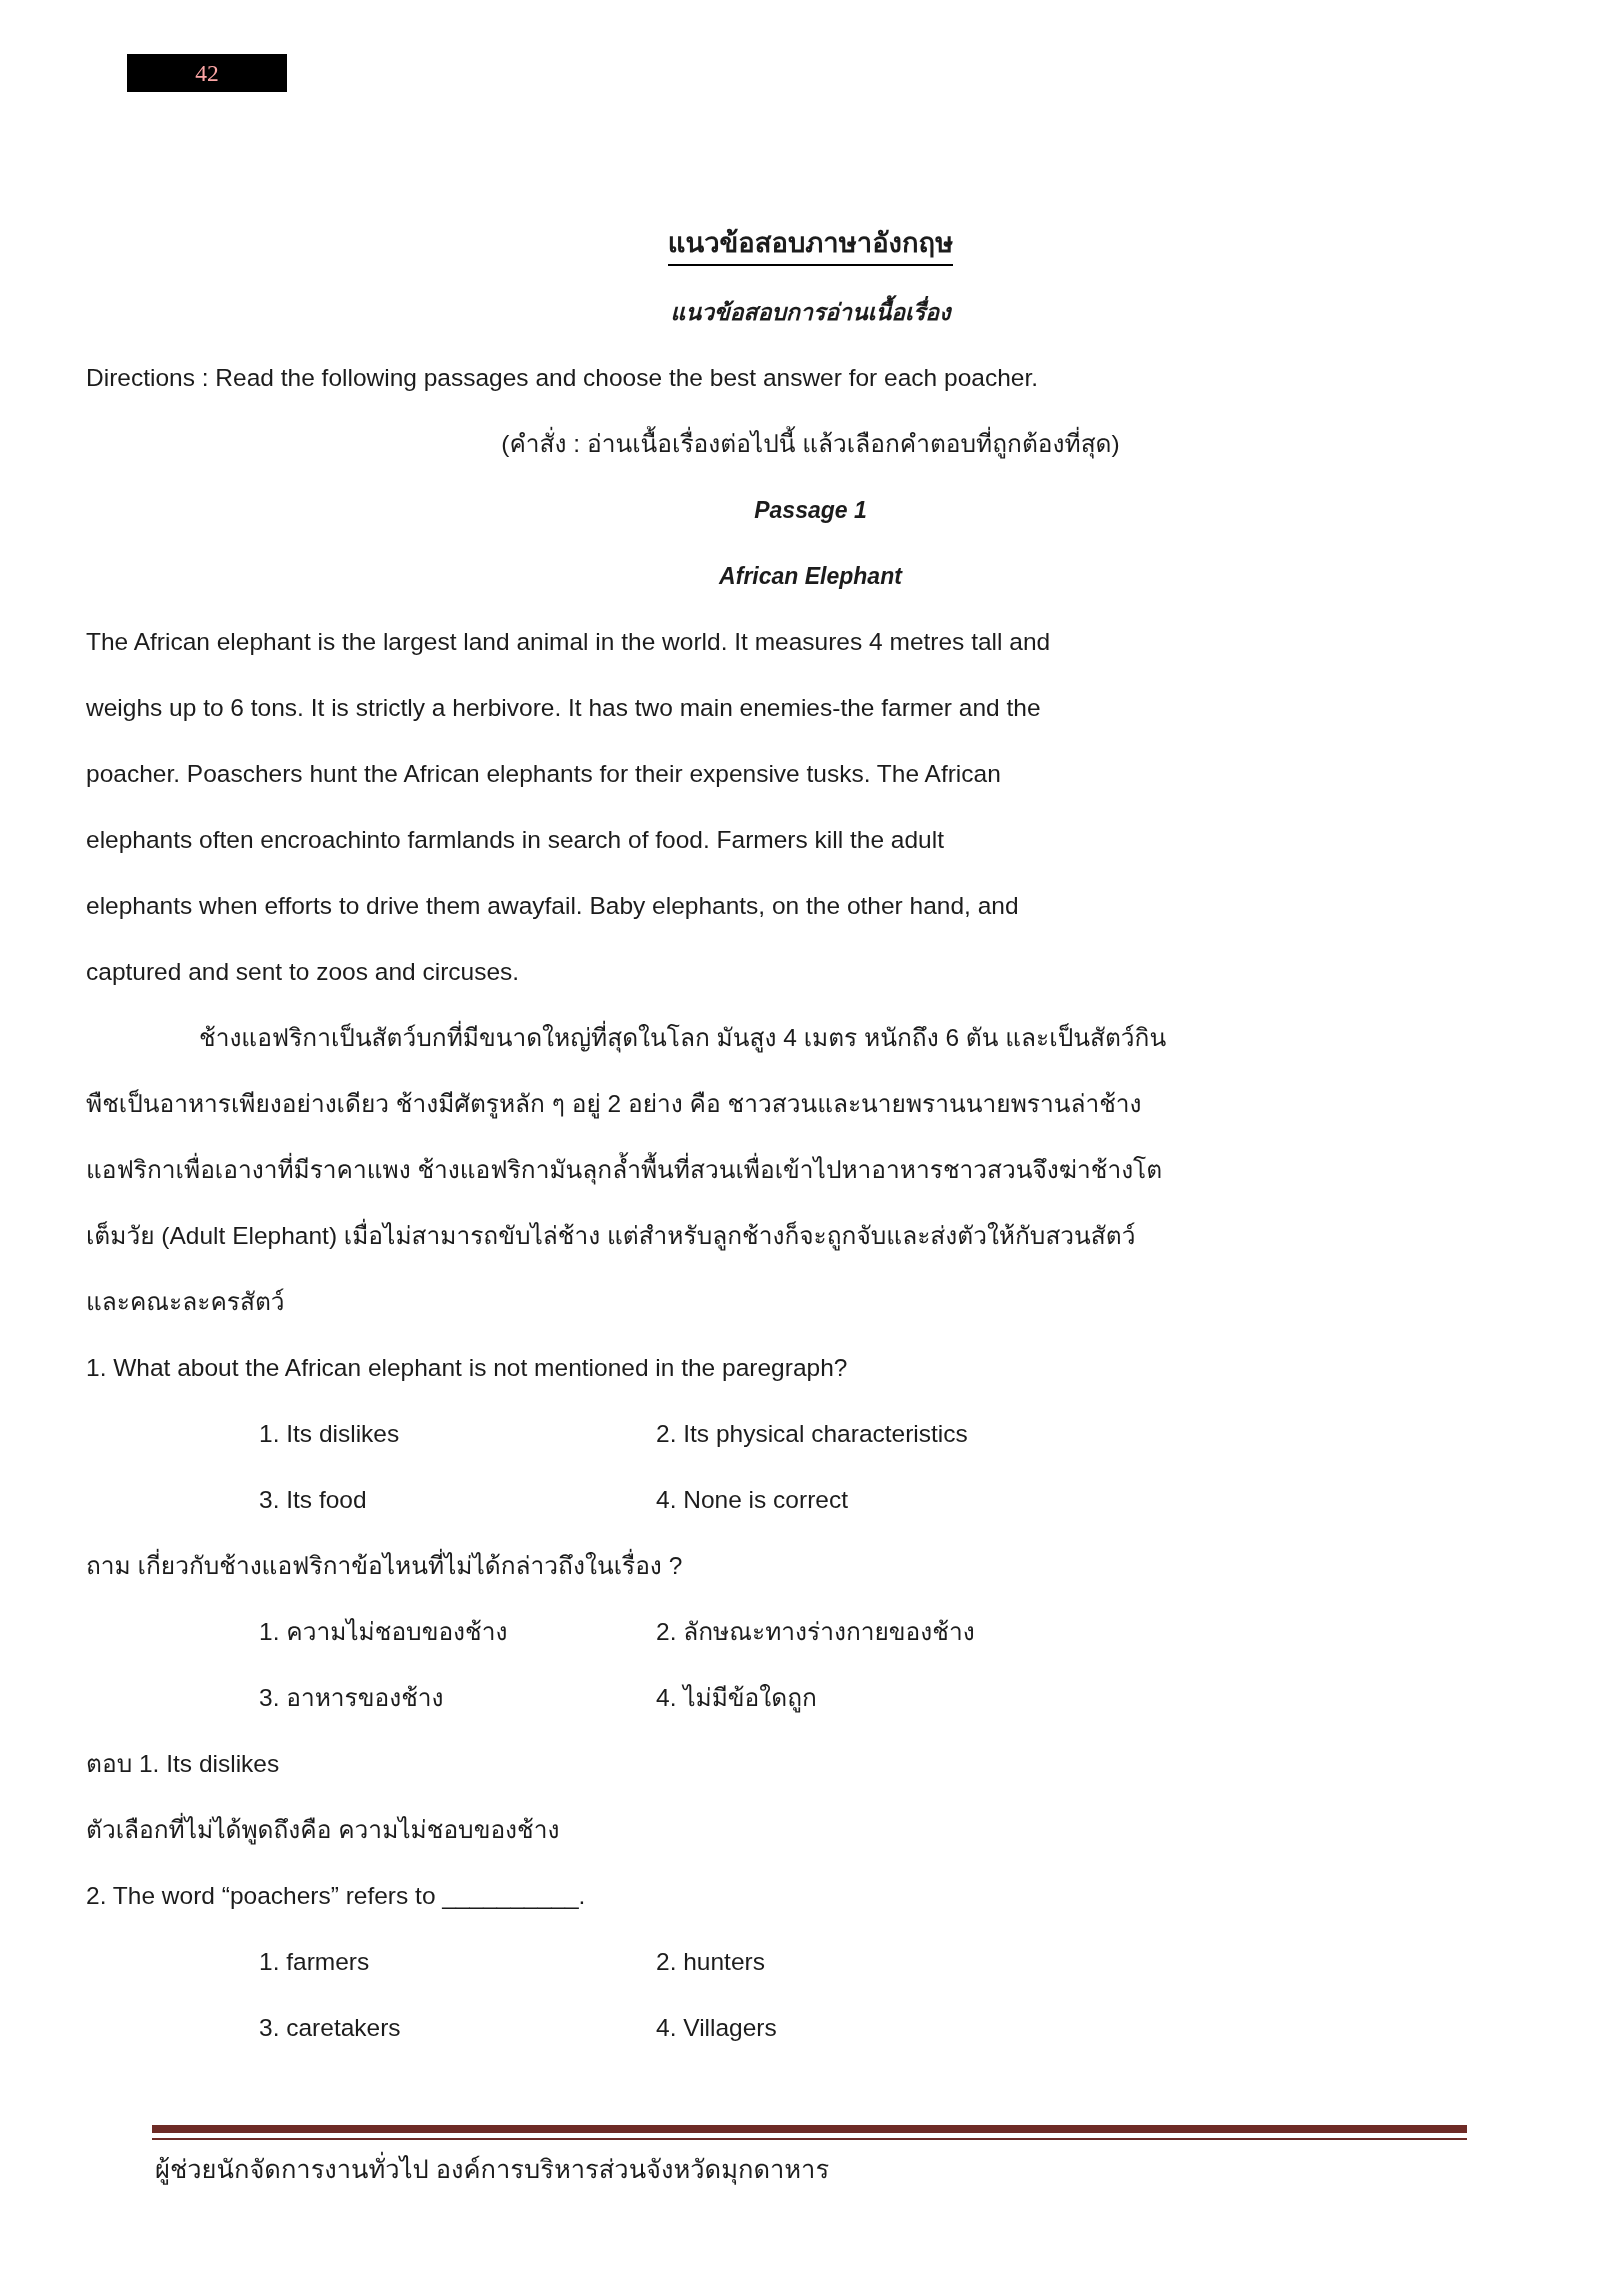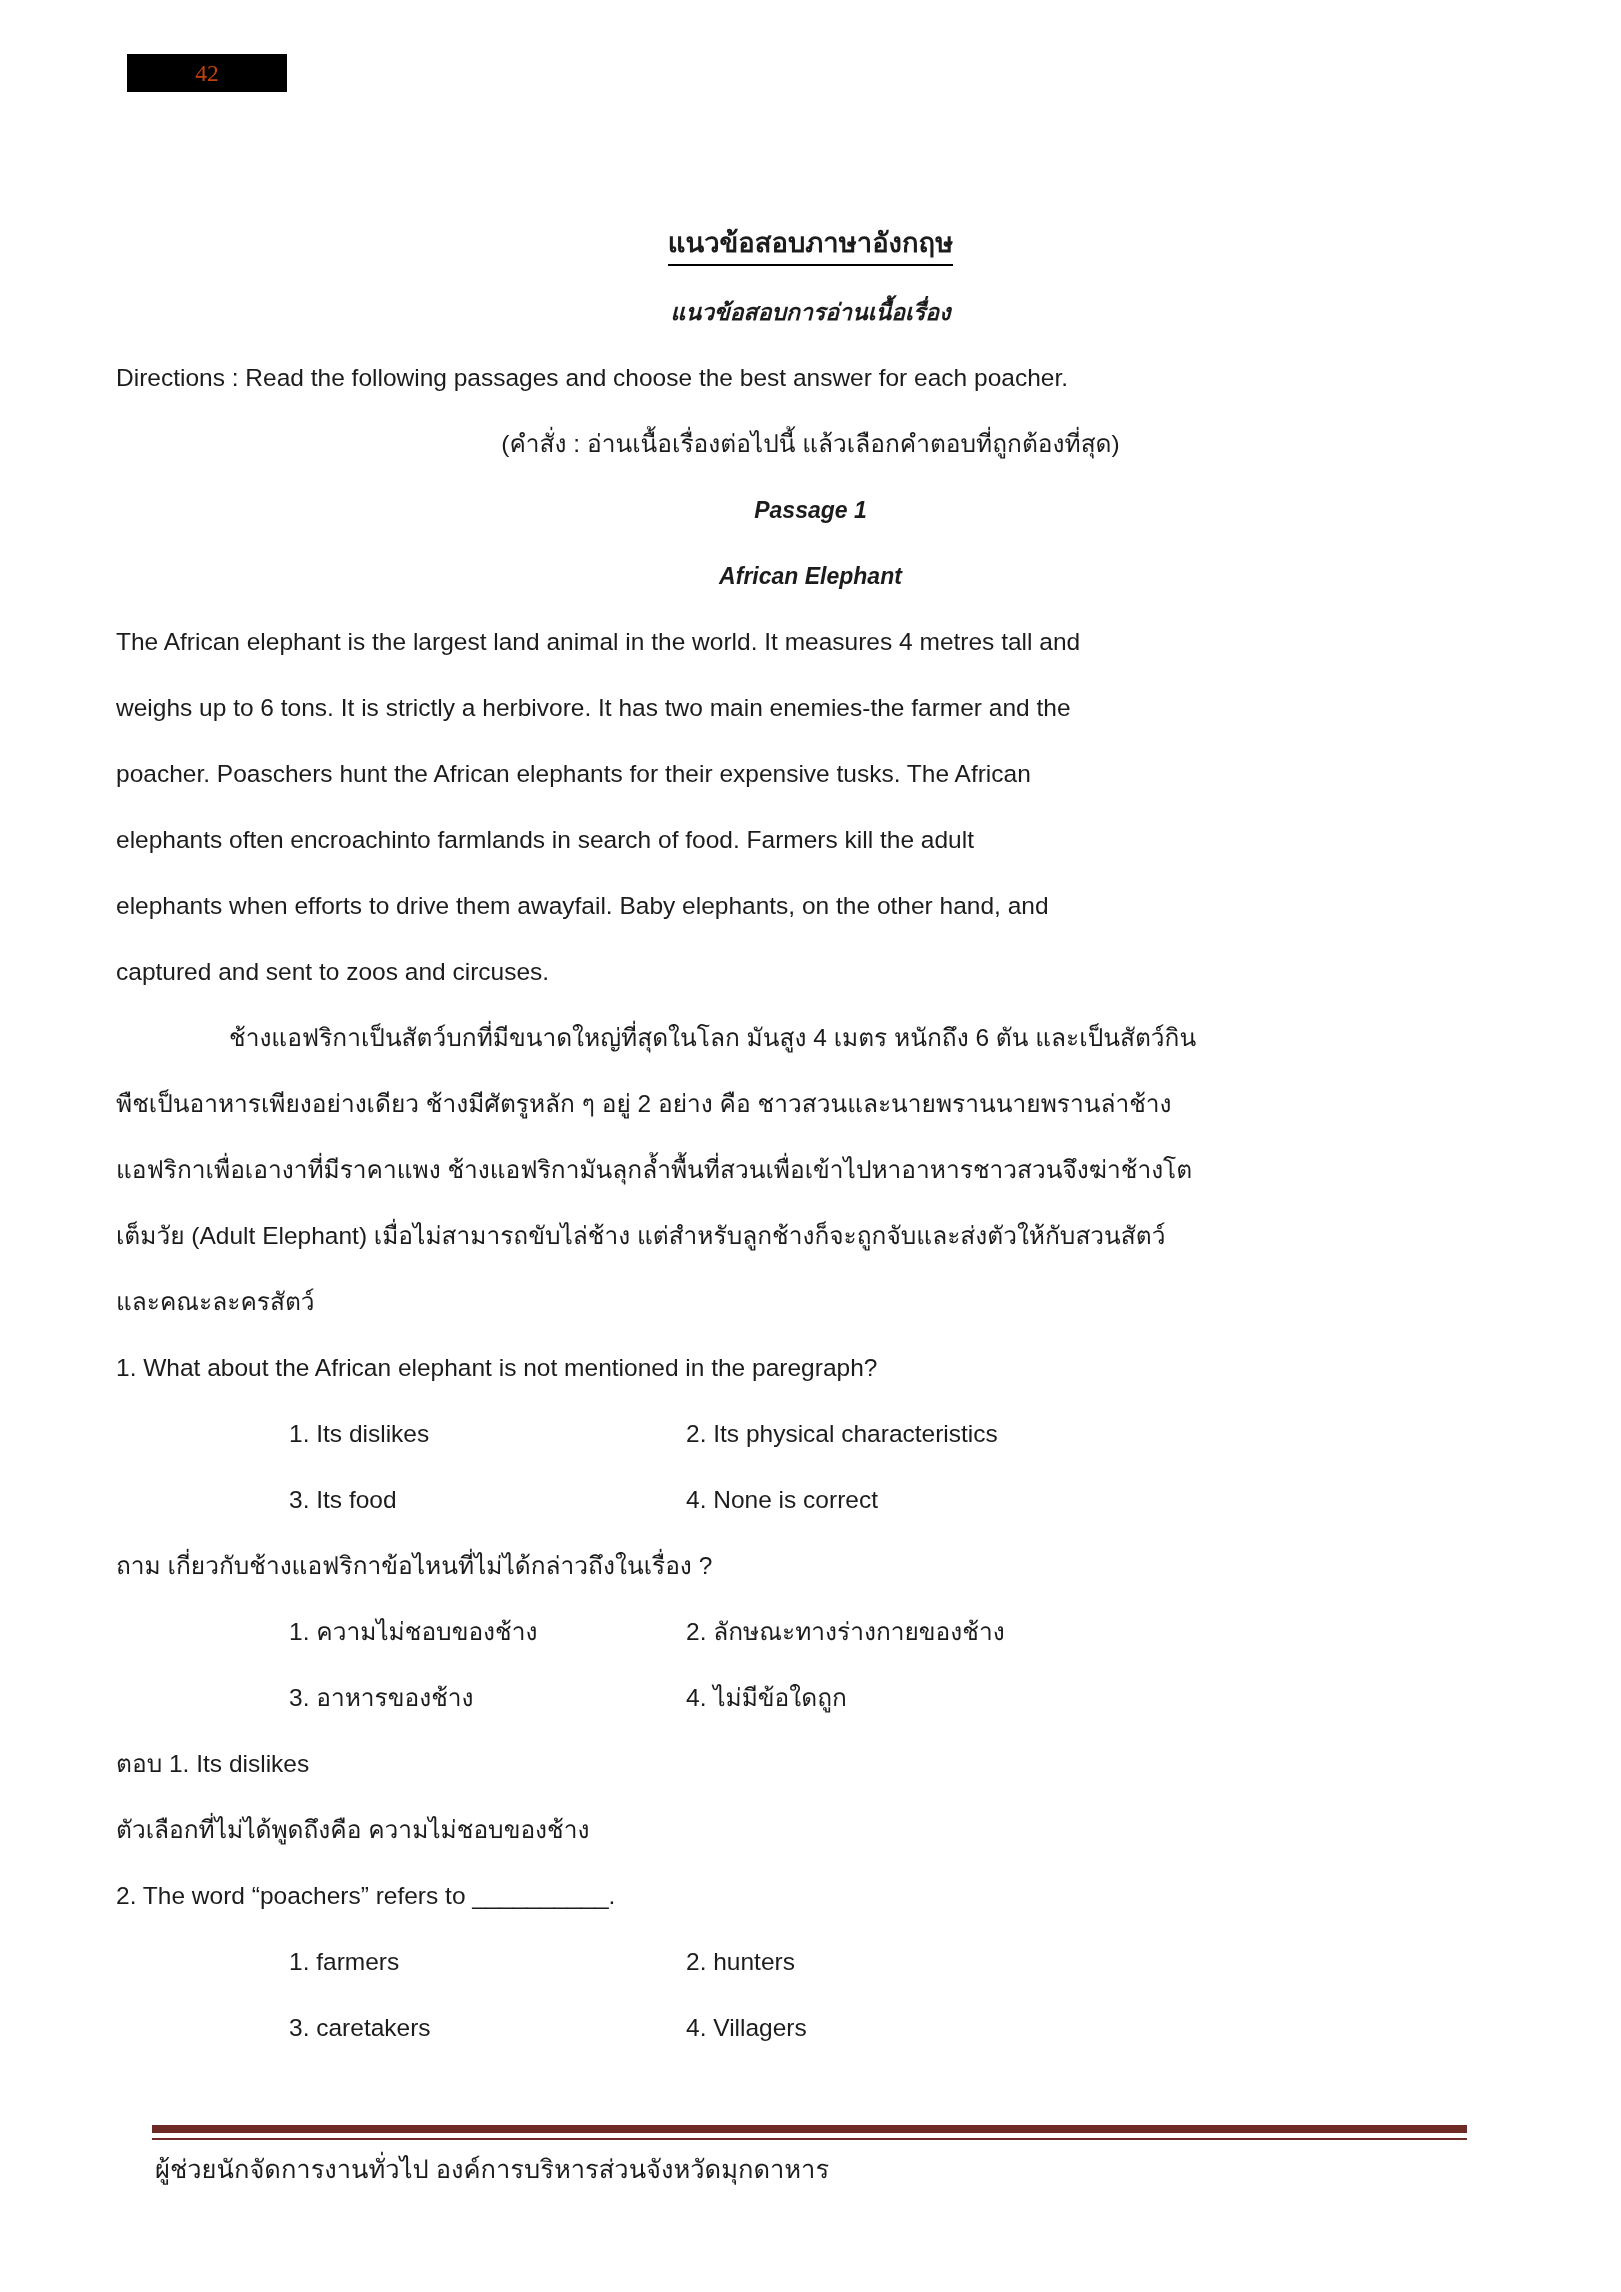--- a/index.html
+++ b/index.html
@@ -8,29 +8,29 @@
     width: 1621px; height: 2293px;
     position: relative;
     font-family: "Liberation Sans", sans-serif;
     color: #1c1c1c;
   }
   .page-number-box {
     position: absolute;
     left: 127px; top: 54px;
     width: 160px; height: 38px;
     background: #000000;
-    color: #c2410c;
+    color: #fca5a5;
     display: flex; align-items: center; justify-content: center;
     font-size: 23.5px;
     font-family: "Liberation Serif", serif;
   }
   .content {
     position: absolute;
     top: 213px; left: 0; right: 0;
-    padding: 0 116px;
+    padding: 0 86px;
   }
   .line {
     height: 66px;
     display: flex;
     align-items: center;
     font-size: 24.5px;
     line-height: 1.25;
   }
   .line span { white-space: pre-wrap; }
   .center { justify-content: center; }

